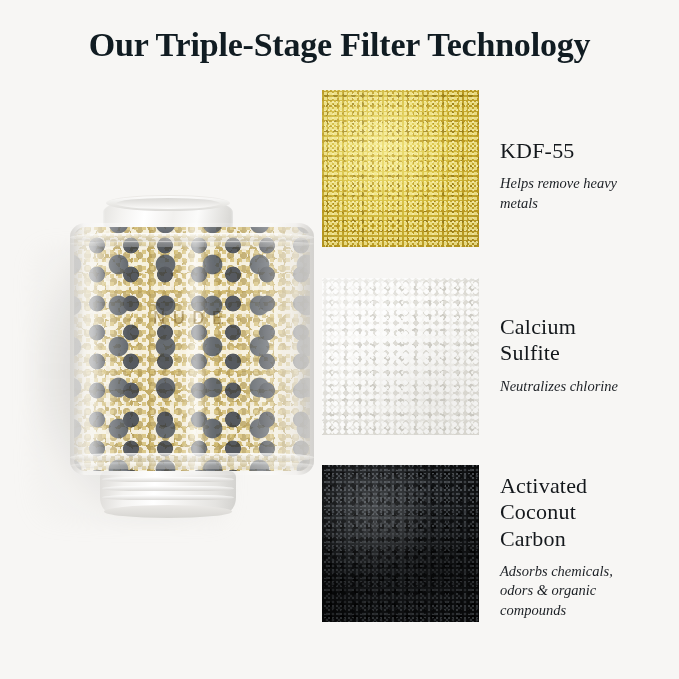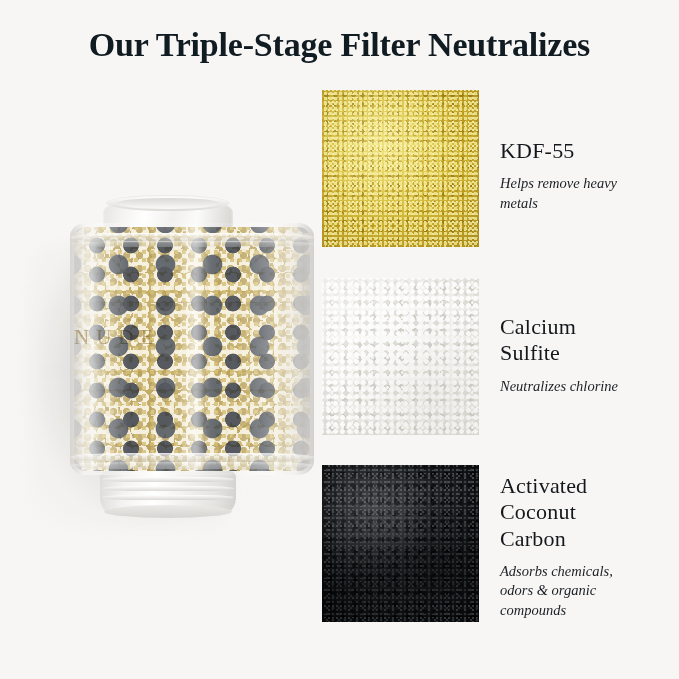--- a/index.html
+++ b/index.html
@@ -179,23 +179,24 @@
     z-index:6;
   }
   .rib-a { top:58px; }
   .rib-b { top:66px; height:6px; opacity:.55; }
   .rib-c { top:278px; }
   .rib-d { top:287px; height:7px; opacity:.7; }
 
   
   .cart-brand {
     position:absolute;
-    left:46px; top:150px;
+    left:46px; top:132px;
     width:236px;
-    font-family:Liberation Serif, serif;
+    text-align:center;
+    font-family:Liberation Mono, monospace;
     font-size:21px;
     letter-spacing:7px;
     color:rgba(150,124,62,.50);
     text-shadow:0 1px 0 rgba(255,255,255,.65);
     z-index:7;
     pointer-events:none;
     mix-blend-mode:multiply;
   }
 
   
@@ -350,21 +351,21 @@
     line-height:1.33;
     color:#1b1f24;
     white-space:pre-line;
   }
 </style>
 </head>
 <body>
 
 <div id="infographic">
 
-  <h1 id="page-title">Our Triple-Stage Filter Neutralizes</h1>
+  <h1 id="page-title">Our Triple-Stage Filter Technology</h1>
 
   <div id="product-figure">
     <div class="cart-shadow"></div>
 
     <div class="cart-neck"></div>
     <div class="cart-neck-lip"></div>
     <div class="cart-neck-inner"></div>
 
     <div class="cart-fill"></div>
     <div class="cart-body"></div>

